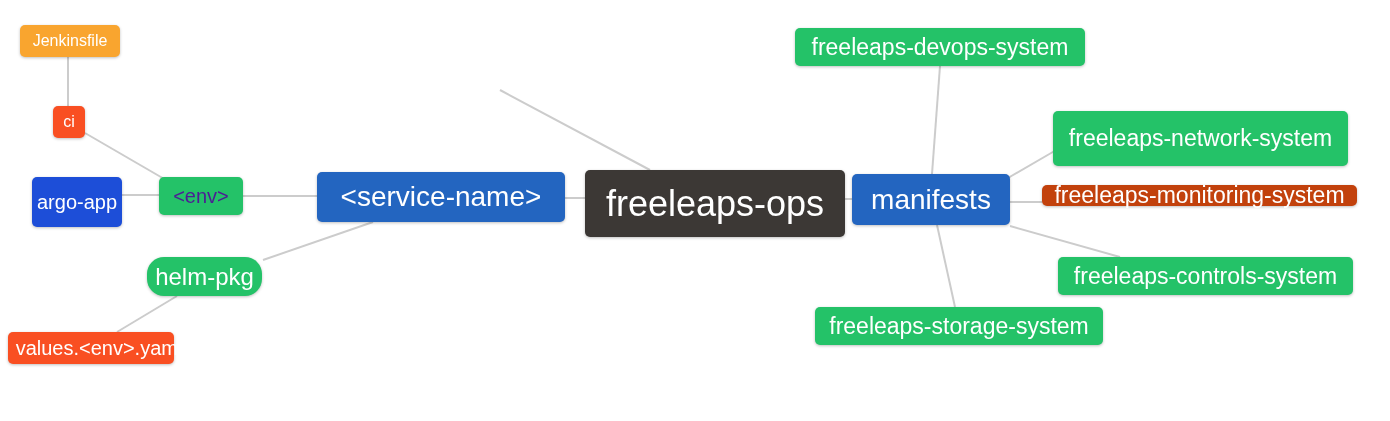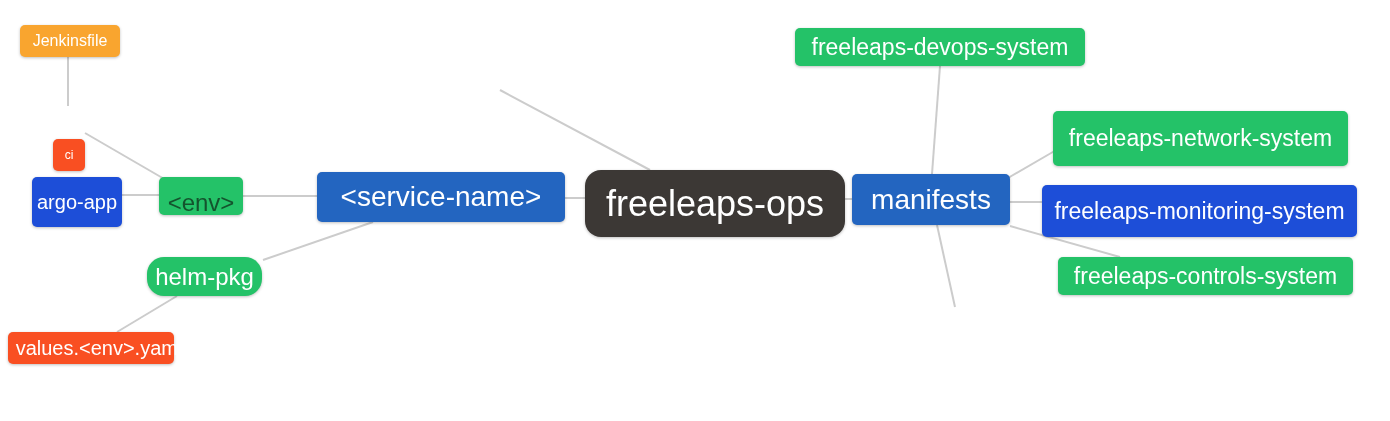--- a/index.html
+++ b/index.html
@@ -54,49 +54,52 @@
       <line x1="932" y1="174" x2="940" y2="66" stroke="#cccccc" stroke-width="2"></line>
       <line x1="1008" y1="178" x2="1058" y2="149" stroke="#cccccc" stroke-width="2"></line>
       <line x1="1010" y1="202" x2="1042" y2="202" stroke="#cccccc" stroke-width="2"></line>
       <line x1="1010" y1="226" x2="1120" y2="257" stroke="#cccccc" stroke-width="2"></line>
       <line x1="937" y1="225" x2="955" y2="307" stroke="#cccccc" stroke-width="2"></line>
     </svg>
 
 <div class="node" style="left: 20px; top: 25px; width: 100px; height: 32px; background: rgb(249, 165, 47); font-size: 16px; color: rgb(255, 255, 255); text-align: right;">
       <span>Jenkinsfile</span>
     </div>
-    <div class="node" style="left: 53px; top: 106px; width: 32px; height: 32px; background: rgb(249, 79, 34); font-size: 12px; color: rgb(255, 255, 255); margin-top: 33px;">
+    <div class="node" style="left: 53px; top: 106px; width: 32px; height: 32px; background: rgb(249, 79, 34); font-size: 16px; color: rgb(255, 255, 255);">
       <span>ci</span>
     </div>
     <div class="node" style="left: 32px; top: 177px; width: 90px; height: 50px; background: #1d4ed8; font-size: 20px; color: rgb(255, 255, 255);">
       <span>argo-app</span>
     </div>
-    <div class="node" style="left: 159px; top: 177px; width: 84px; height: 38px; background: rgb(36, 194, 104); font-size: 24px; color: #14532d; align-items: flex-end;">
+    <div class="node" style="left: 159px; top: 177px; width: 84px; height: 38px; background: rgb(36, 194, 104); font-size: 20px; color: #4c1d95;">
       <span>&lt;env&gt;</span>
     </div>
     <div class="node" style="left: 147px; top: 257px; width: 115px; height: 39px; background: rgb(36, 194, 104); font-size: 24px; color: rgb(255, 255, 255); border-radius: 17px;">
       <span>helm-pkg</span>
     </div>
     <div class="node" style="left: 8px; top: 332px; width: 166px; height: 32px; background: rgb(249, 79, 34); font-size: 20px; color: rgb(255, 255, 255); padding-left: 16px;">
       <span>values.&lt;env&gt;.yaml</span>
     </div>
     <div class="node" style="left: 317px; top: 172px; width: 248px; height: 50px; background: rgb(35, 101, 192); font-size: 28px; color: rgb(255, 255, 255); justify-content: center;">
       <span>&lt;service-name&gt;</span>
     </div>
-    <div class="node" style="left: 585px; top: 170px; width: 260px; height: 67px; background: rgb(60, 56, 53); font-size: 36px; color: rgb(255, 255, 255); border-radius: 16px;">
+    <div class="node" style="left: 585px; top: 170px; width: 260px; height: 67px; background: rgb(60, 56, 53); font-size: 36px; color: rgb(255, 255, 255);">
       <span>freeleaps-ops</span>
     </div>
     <div class="node" style="left: 852px; top: 174px; width: 158px; height: 51px; background: rgb(35, 101, 192); font-size: 28px; color: rgb(255, 255, 255);">
       <span>manifests</span>
     </div>
     <div class="node" style="left: 795px; top: 28px; width: 290px; height: 38px; background: rgb(36, 194, 104); font-size: 23px; color: rgb(255, 255, 255);">
       <span>freeleaps-devops-system</span>
     </div>
     <div class="node" style="left: 1053px; top: 111px; width: 295px; height: 55px; background: rgb(36, 194, 104); font-size: 23px; color: rgb(255, 255, 255);">
       <span>freeleaps-network-system</span>
     </div>
-    <div class="node" style="left: 1042px; top: 185px; width: 315px; height: 52px; background: #1d4ed8; font-size: 23px; color: rgb(255, 255, 255);">
+    <div class="node" style="left: 1042px; top: 185px; width: 315px; height: 21px; background: #c2410c; font-size: 23px; color: rgb(255, 255, 255);">
       <span>freeleaps-monitoring-system</span>
     </div>
     <div class="node" style="left: 1058px; top: 257px; width: 295px; height: 38px; background: rgb(36, 194, 104); font-size: 23px; color: rgb(255, 255, 255);">
       <span>freeleaps-controls-system</span>
     </div>
+    <div class="node" style="left: 815px; top: 307px; width: 288px; height: 38px; background: rgb(36, 194, 104); font-size: 23px; color: rgb(255, 255, 255);">
+      <span>freeleaps-storage-system</span>
+    </div>
   </div>
 
 </body></html>

